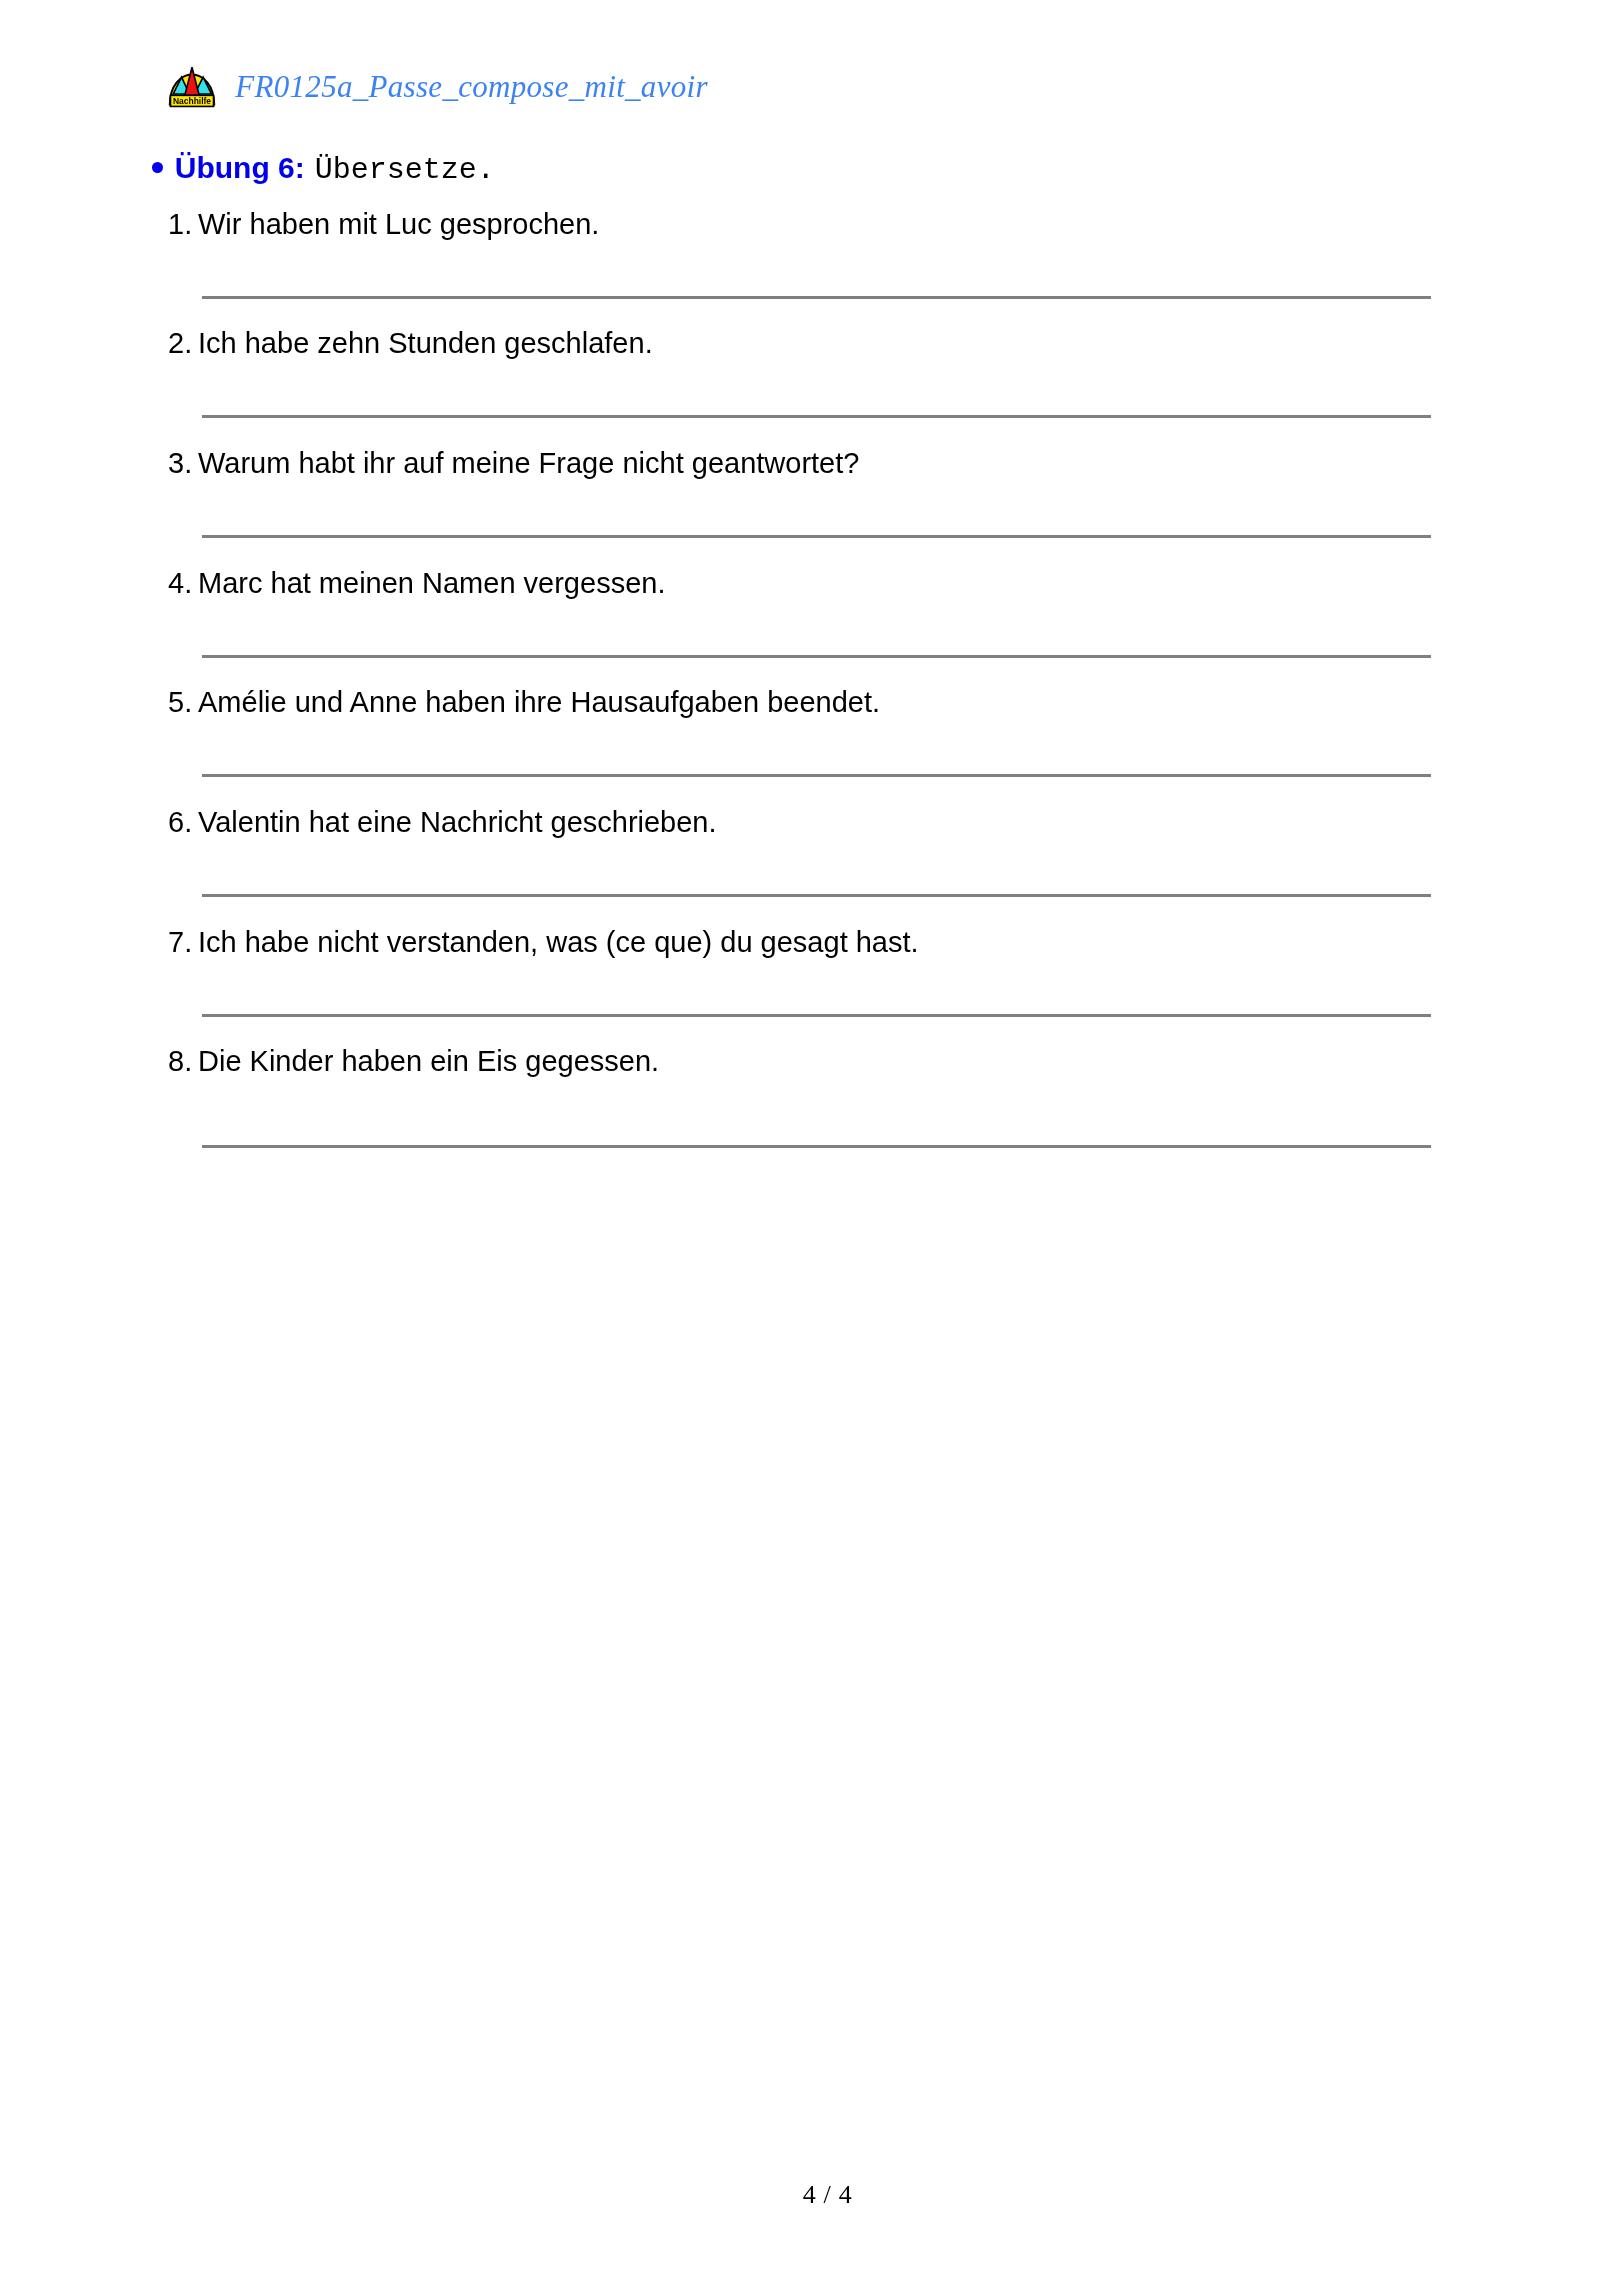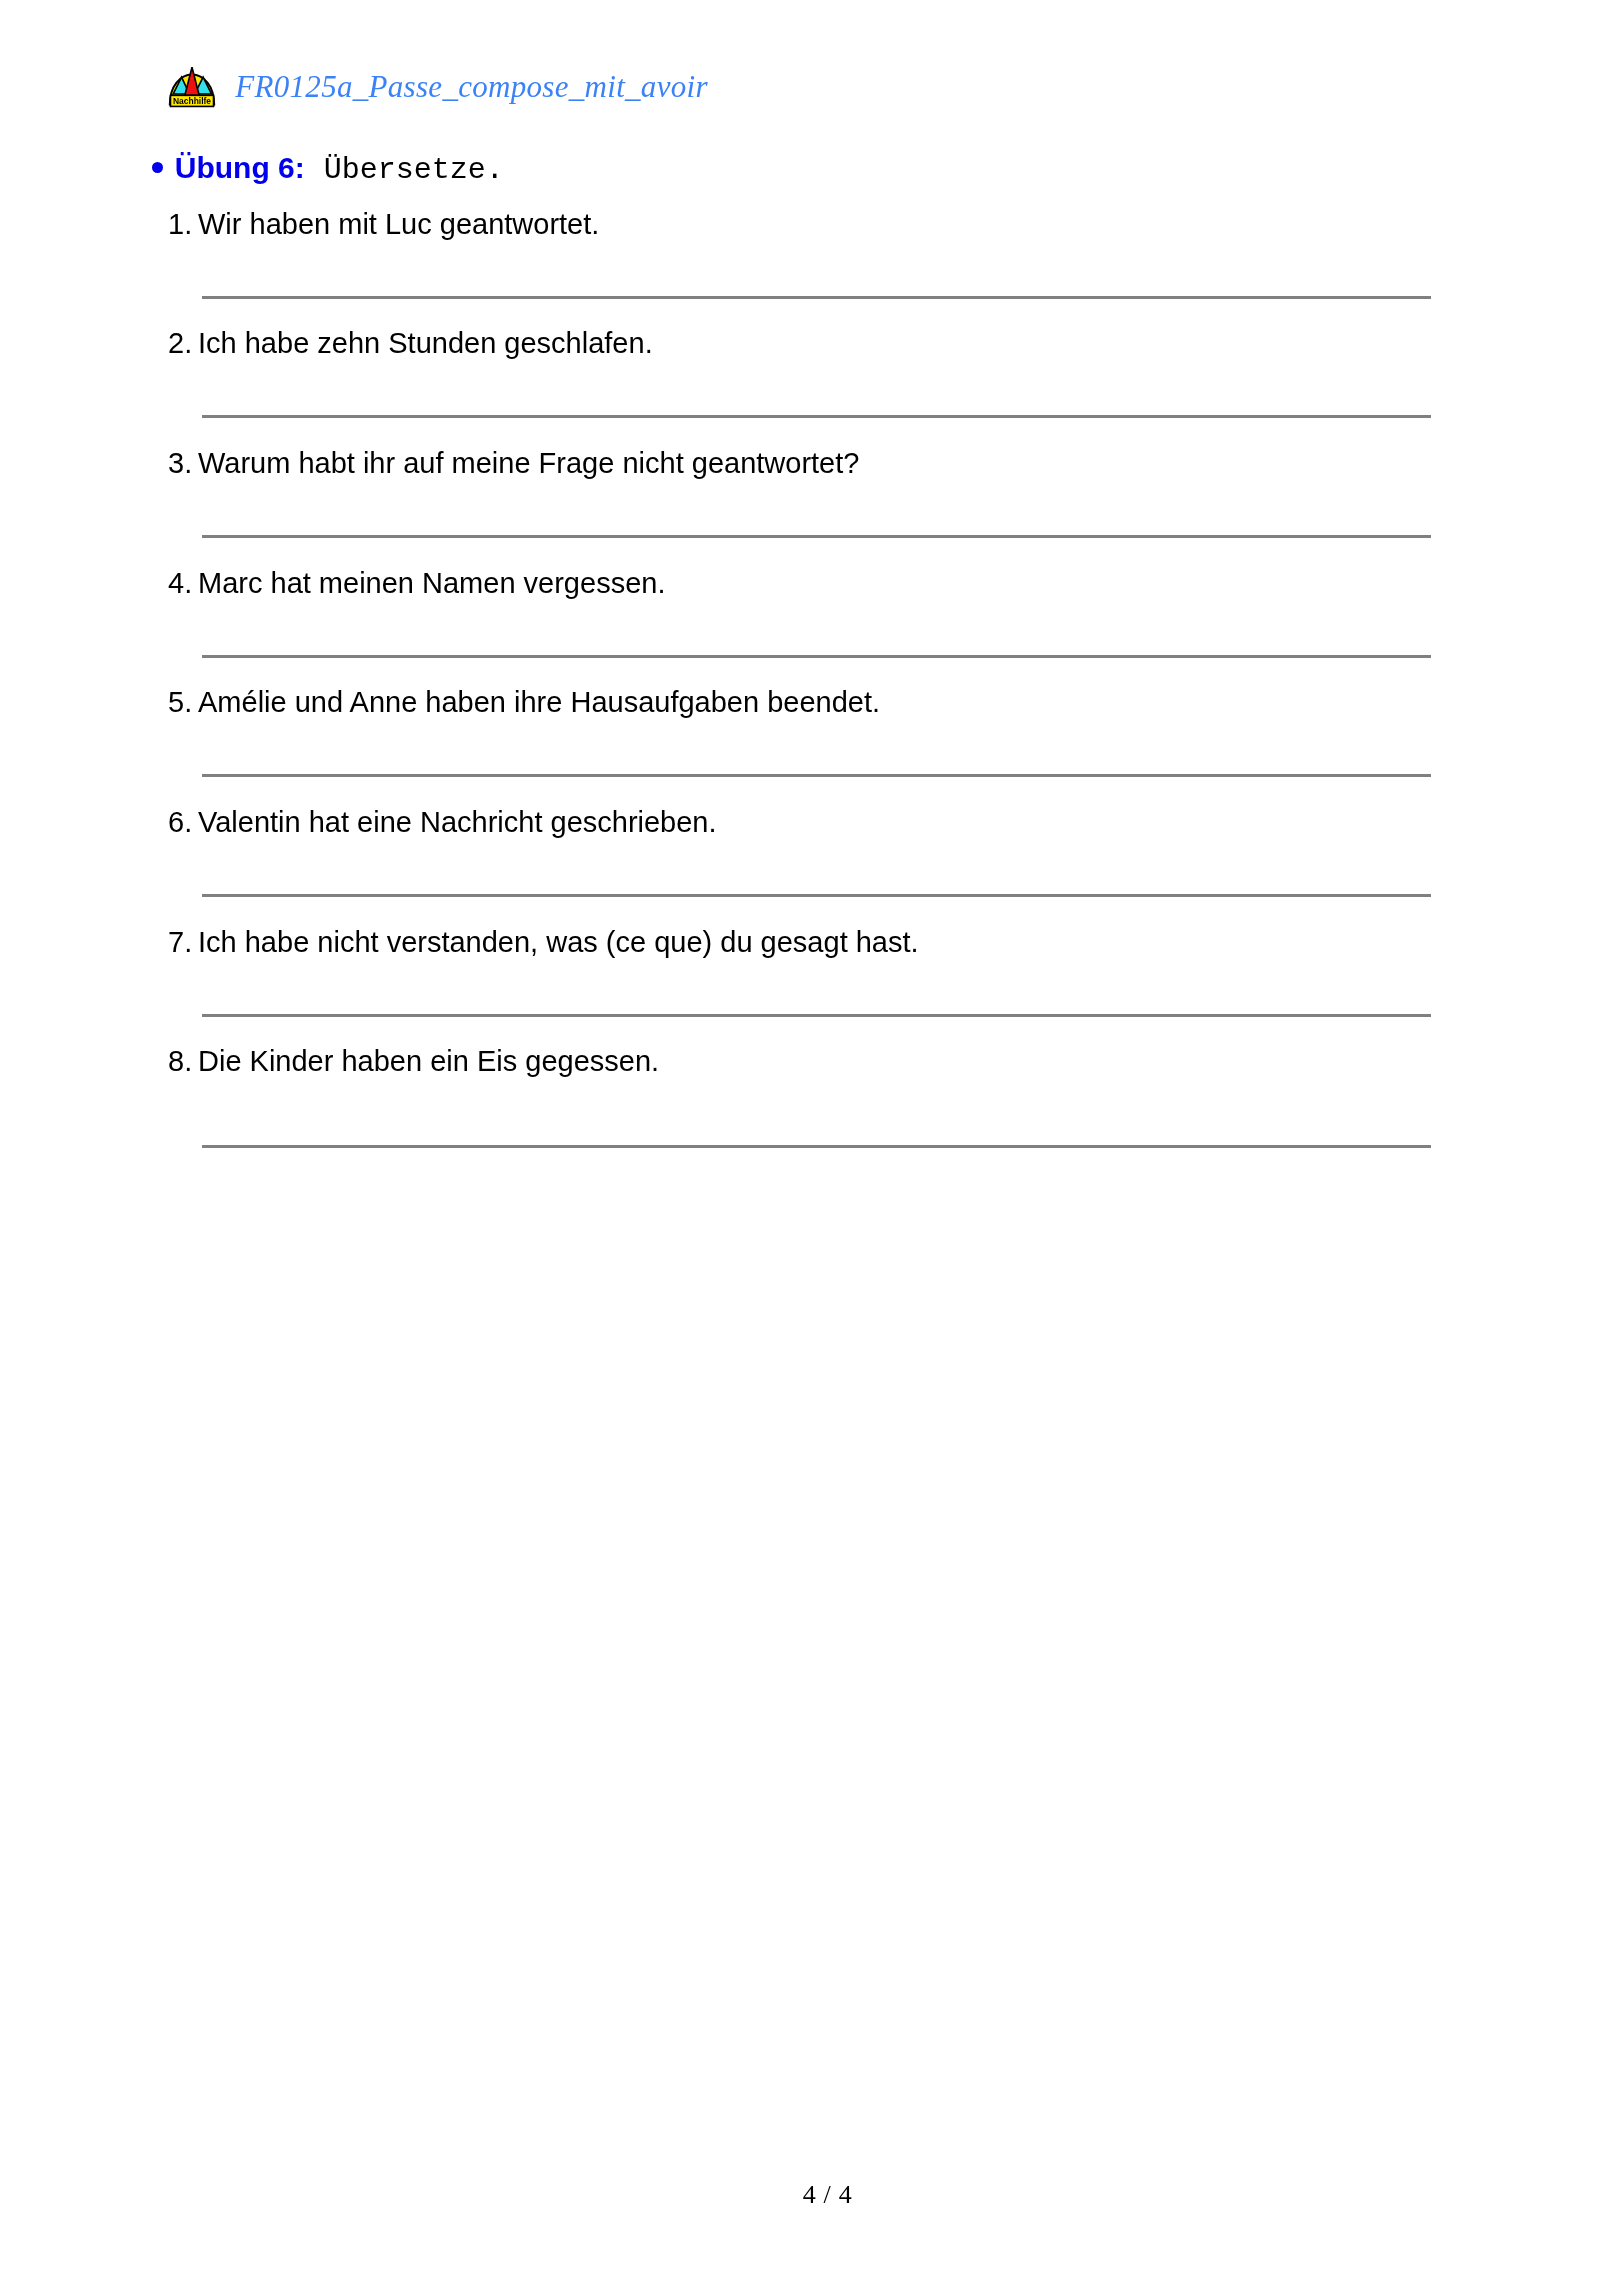--- a/index.html
+++ b/index.html
@@ -71,21 +71,21 @@
     margin-right: 11.8px;
     position: relative;
     top: -5.2px;
     flex: 0 0 auto;
   }
   .ex-label {
     font-family: "Liberation Sans", sans-serif;
     font-weight: bold;
     font-size: 30px;
     color: #0000ee;
-    margin-right: 19px;
+    margin-right: 10px;
   }
   .ex-instruction {
     font-family: Liberation Mono, monospace;
     font-weight: normal;
     font-size: 30px;
     color: #000000;
   }
 
   
   .items {
@@ -164,21 +164,21 @@
   <div class="exercise-heading">
     <span class="bullet"></span>
     <span class="ex-label">Übung 6:</span>
     <span class="ex-instruction">Übersetze.</span>
   </div>
 
   <div class="items">
 
     <div class="item" style="top:208px">
       <div class="item-text">
-        <span class="item-num">1.</span><span>Wir haben mit Luc geantwortet.</span>
+        <span class="item-num">1.</span><span>Wir haben mit Luc gesprochen.</span>
       </div>
       <div class="answer-line" style="top:88px"></div>
     </div>
 
     <div class="item" style="top:327px">
       <div class="item-text">
         <span class="item-num">2.</span><span>Ich habe zehn Stunden geschlafen.</span>
       </div>
       <div class="answer-line" style="top:88px"></div>
     </div>

